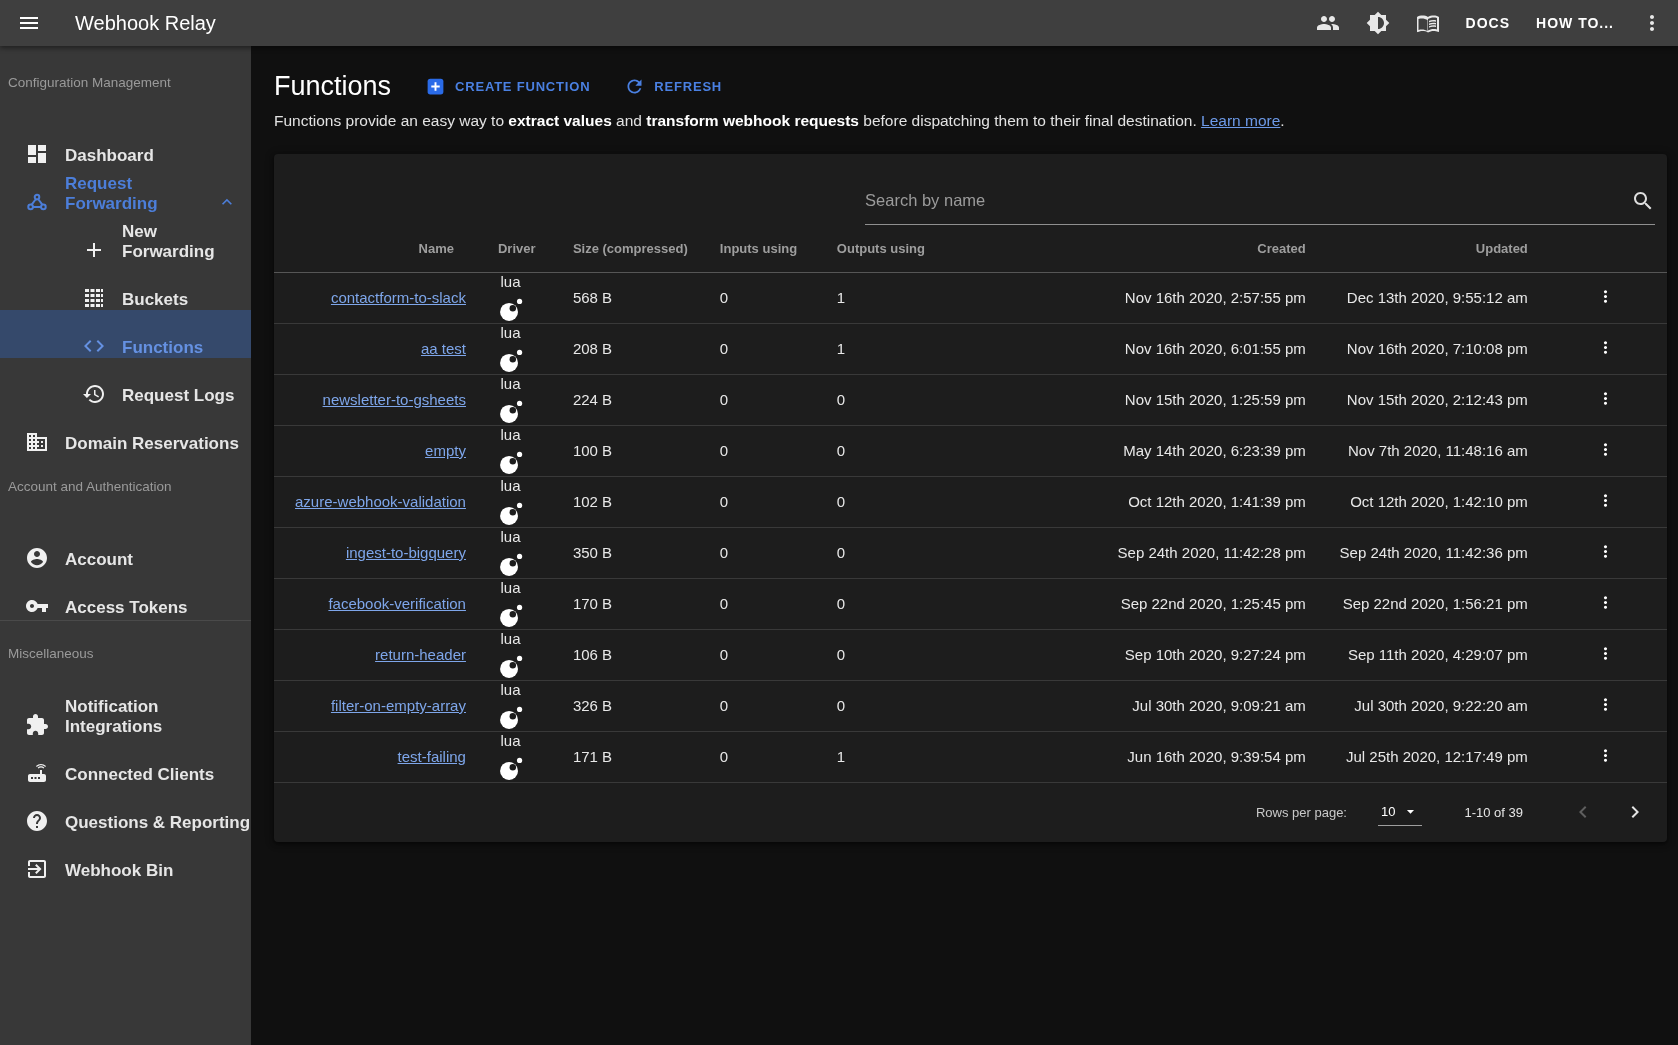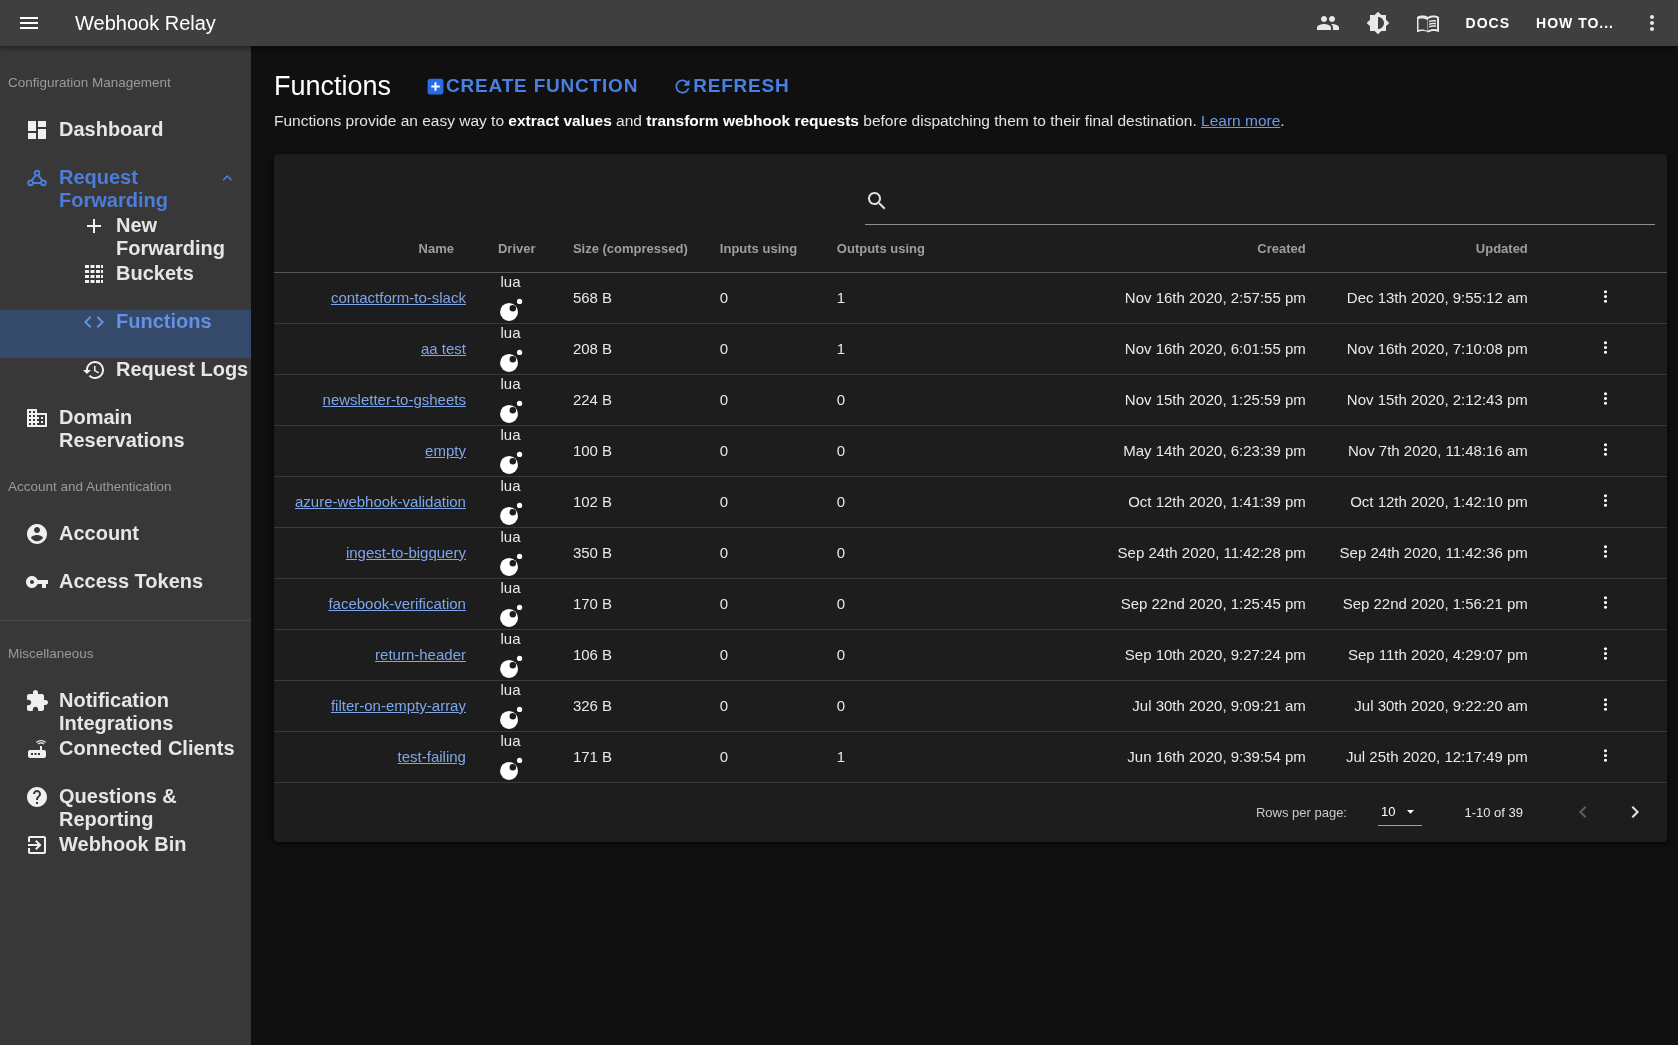--- a/index.html
+++ b/index.html
@@ -15,37 +15,37 @@
   .tb-icon { width:24px; height:24px; fill:#e8e8e8; cursor:pointer; }
   .tb-text { color:#fff; font-size:14px; font-weight:700; letter-spacing:1px; cursor:pointer;
     display:flex; align-items:center; gap:26px; }
 
   
   .sidebar { position:absolute; top:46px; left:0; bottom:0; width:251px; background:#383838;
     padding-top:14px; z-index:10; }
   .side-section-label { height:44px; display:flex; align-items:center; padding-left:8px;
     color:#9a9a9a; font-size:13.5px; margin-bottom:14px; }
   .side-section-label.mt { margin-top:10px; }
-  .nav-item { height:48px; display:flex; align-items:flex-start; padding-left:25px; gap:10px;
-    color:#e6e6e6; font-size:20px; font-weight:700; cursor:pointer; }
+  .nav-item { height:48px; display:flex; align-items:flex-end; padding-left:25px; gap:16px;
+    color:#e6e6e6; font-size:17px; font-weight:700; cursor:pointer; }
   .nav-item .nicon { width:24px; height:24px; fill:#f0f0f0; flex:0 0 24px; }
   .nav-item.sub { padding-left:82px; }
   .nav-item.accent { color:#4c7ed9; }
   .nav-item.accent .nicon { fill:#4c7ed9; }
   .nav-item.selected { background:#35496b; color:#6591e2; }
   .nav-item.selected .nicon { fill:#6591e2; }
   .nav-item .chev-up { margin-left:auto; margin-right:14px; width:24px; height:24px; fill:#4c7ed9; }
   .side-divider { border:none; border-top:1px solid #4a4a4a; margin:2px 0 0 0; }
 
   
   .main { position:absolute; top:46px; left:259px; width:1419px; bottom:0; padding:20px 11px 0 15px; }
   .page-head { display:flex; align-items:center; height:40px; }
   .page-title { color:#fff; font-size:27px; font-weight:400; }
-  .text-btn { display:flex; align-items:center; color:#4a80e2; font-weight:700;
-    font-size:19px; letter-spacing:.8px; cursor:pointer; margin-left:34px; }
+  .text-btn { display:flex; align-items:center; gap:9px; color:#4a80e2; font-weight:700;
+    font-size:13px; letter-spacing:.8px; cursor:pointer; margin-left:34px; }
   .text-btn svg { width:21px; height:21px; }
   .page-desc { margin-top:6px; color:#e2e2e2; font-size:15.5px; }
   .page-desc b { color:#fff; }
   .page-desc a { color:#6d9ae8; text-decoration:underline; cursor:pointer; }
 
   
   .card { margin-top:24px; background:#1d1d1d; border-radius:4px;
     box-shadow:0 2px 4px rgba(0,0,0,.5), 0 1px 10px rgba(0,0,0,.3); }
   .search-row { padding:30px 12px 0 0; display:flex; justify-content:flex-end; height:71px; }
   .search-field { width:57.2%; display:flex; align-items:center; border-bottom:1px solid #8f8f8f;
@@ -249,20 +249,21 @@
         </svg>
       <span>REFRESH</span>
     </div>
   </div>
 
   <p class="page-desc"><span>Functions provide an easy way to </span><b>extract values</b><span> and </span><b>transform webhook requests</b><span> before dispatching them to their final destination. </span><a>Learn more</a><span>.</span></p>
 
   <section class="card">
     <div class="search-row">
       <div class="search-field">
+        <input type="text" placeholder="Search by name" style="">
         <svg viewBox="0 0 24 24">
             <path d="M15.5 14h-.79l-.28-.27C15.41 12.59 16 11.11 16 9.5 16 5.91 13.09 3 9.5 3S3 5.91 3 9.5 5.91 16 9.5 16c1.61 0 3.09-.59 4.23-1.57l.27.28v.79l5 5L20.49 19l-5-5zm-6 0C7.01 14 5 11.99 5 9.5S7.01 5 9.5 5 14 7.01 14 9.5 11.99 14 9.5 14z"></path>
           </svg>
       </div>
     </div>
 
     <table>
       <colgroup>
           <col class="c1">
           <col class="c2">

